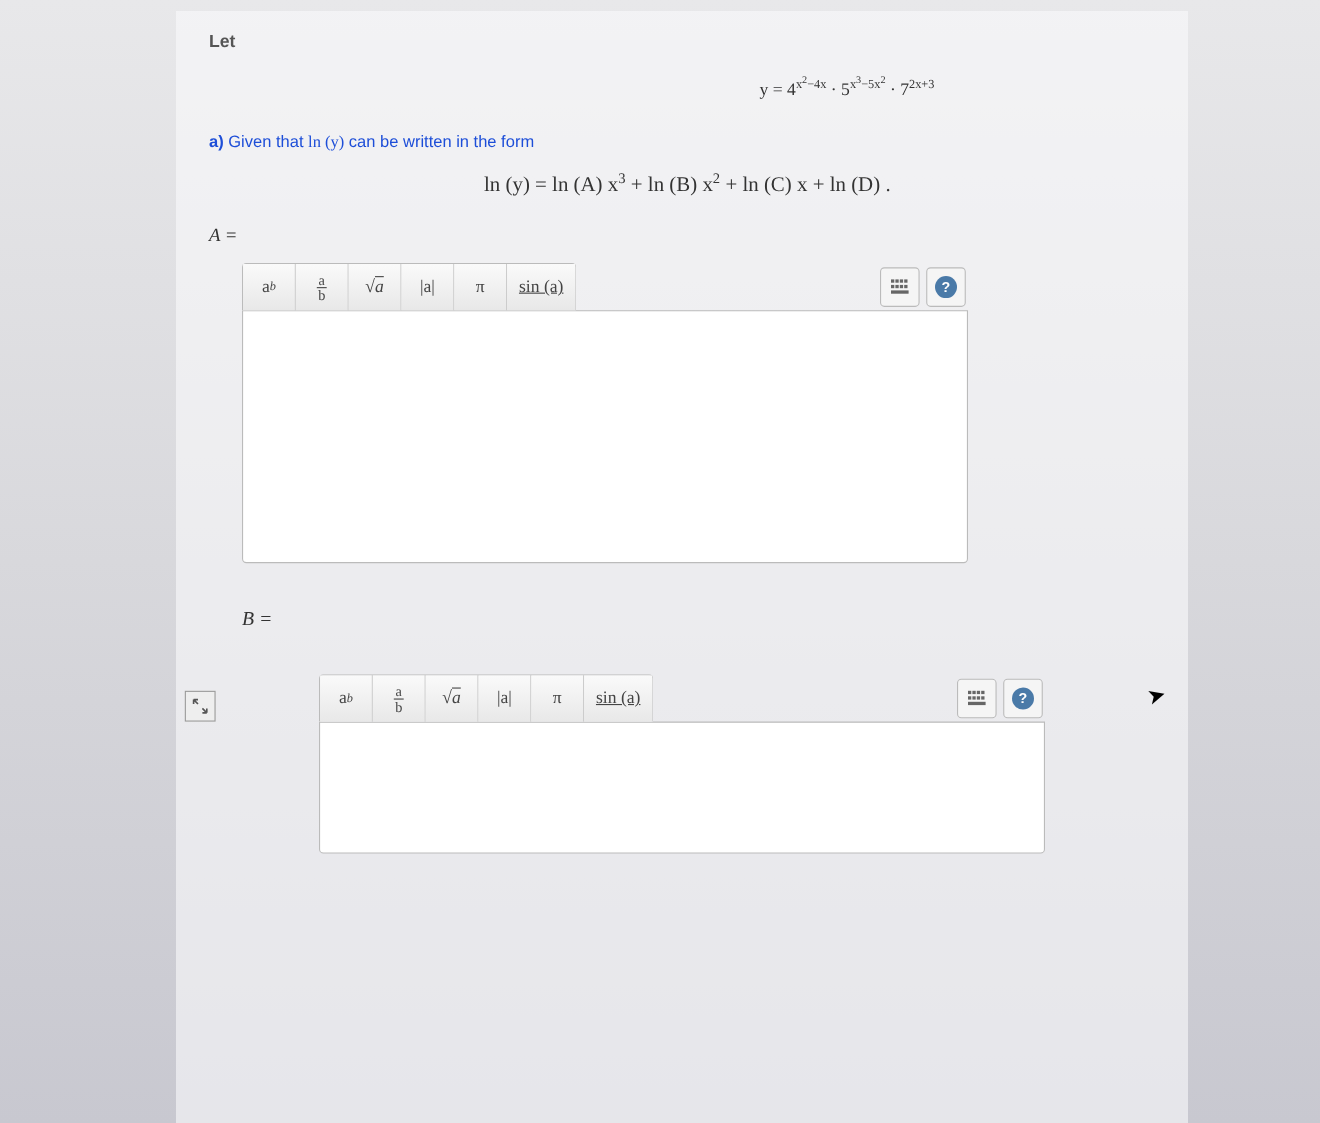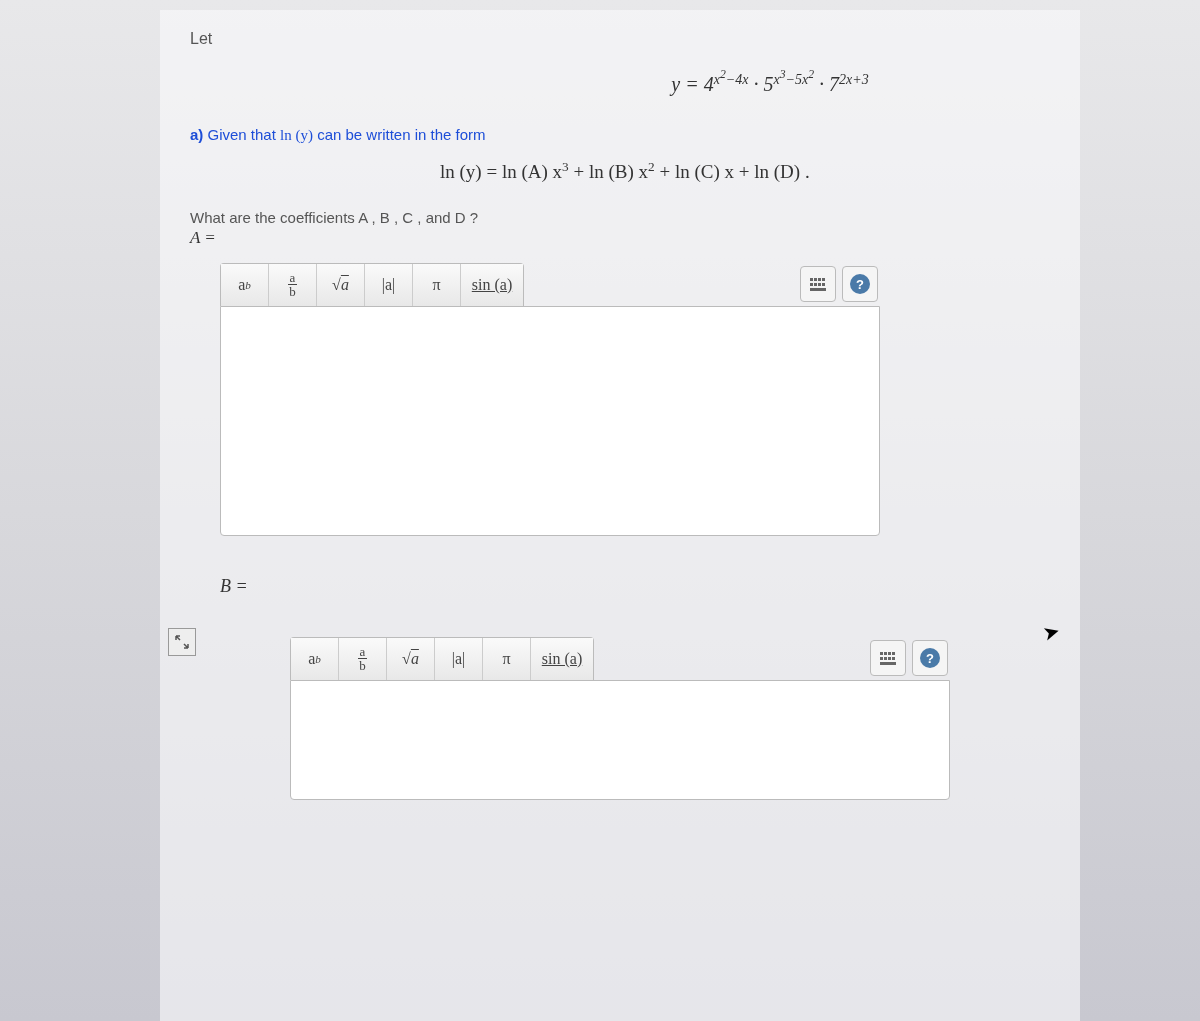--- a/index.html
+++ b/index.html
@@ -17,29 +17,29 @@
       top: 10px;
       right: 120px;
       bottom: 0;
       background: rgba(250,250,252,0.6);
       padding: 20px 30px;
     }
     .let-text {
       font-size: 16px;
       color: #555;
       margin-bottom: 20px;
+      font-weight: bold;
     }
     .equation-main {
       text-align: center;
       font-family: 'Times New Roman', serif;
-      font-size: 20px;
+      font-size: 16px;
       color: #333;
       margin: 20px 0 30px 0;
       padding-left: 300px;
-      font-style: italic;
     }
     .part-a {
       font-size: 15px;
       color: #1d4ed8;
       margin-top: 20px;
     }
     .bold { font-weight: bold; }
     .math-inline {
       font-family: 'Times New Roman', serif;
       font-style: normal;
@@ -207,21 +207,20 @@
   <div class="let-text">Let</div>
 
   <div class="equation-main">y = 4<sup style="font-size:0.7em">x<sup>2</sup>−4x</sup> · 5<sup style="font-size:0.7em">x<sup>3</sup>−5x<sup>2</sup></sup> · 7<sup style="font-size:0.7em">2x+3</sup></div>
 
   <div class="part-a">
     <span class="bold">a)</span><span> Given that </span><span class="math-inline">ln (y)</span><span> can be written in the form</span>
   </div>
 
   <div class="ln-equation">ln (y) = ln (A) x<sup style="font-size:0.7em">3</sup> + ln (B) x<sup style="font-size:0.7em">2</sup> + ln (C) x + ln (D) .</div>
 
-  <div class="question-text">What are the coefficients A , B , C , and D ?</div>
   <div class="coeff-label">A =</div>
 
   <div class="input-group">
     <div class="toolbar-container">
       <div class="toolbar">
         <div class="toolbar-btn">a<sup style="font-size:0.7em;font-style:italic">b</sup></div>
         <div class="toolbar-btn">
           <span class="frac">
               <span class="num">a</span>
               <span class="den">b</span>

